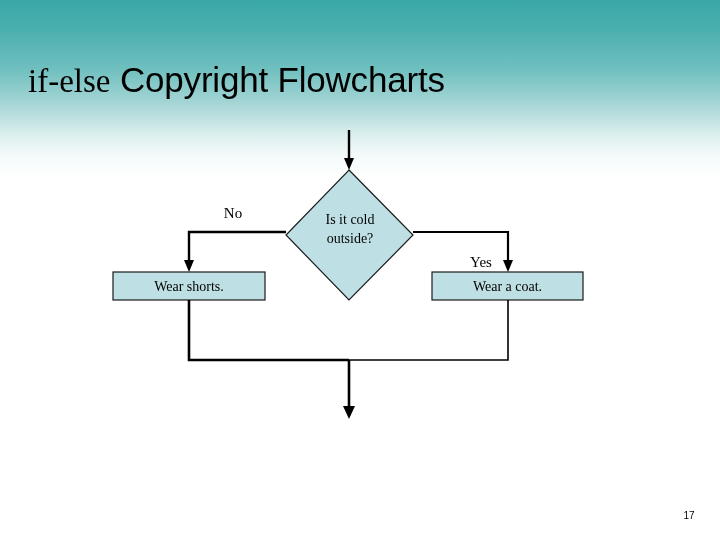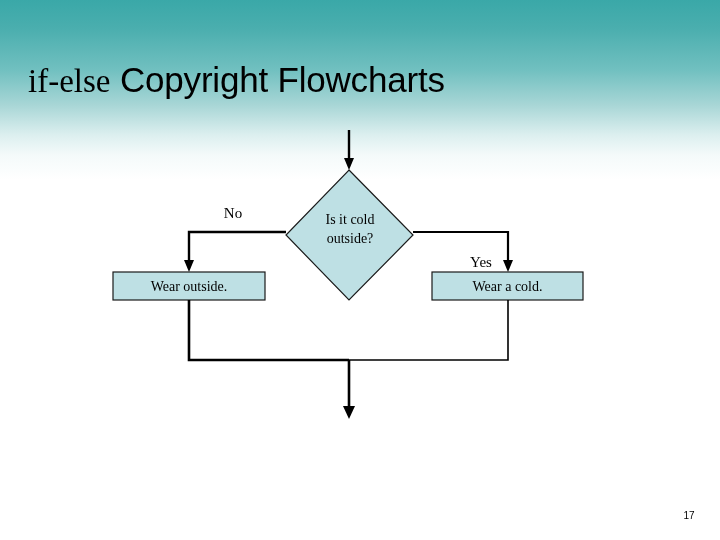--- a/index.html
+++ b/index.html
@@ -160,23 +160,23 @@
 
     <g>
       <line x1="349" y1="360" x2="349" y2="411" stroke="#000000" stroke-width="2.6"></line>
       <polygon points="349,419 343,406 355,406" fill="#000000"></polygon>
     </g>
 
   </svg>
 
   <div class="shape-text" id="diamond-text"><span>Is it cold</span><br><span>outside?</span></div>
 
-  <div class="shape-text" id="box-left-text">Wear outside.</div>
+  <div class="shape-text" id="box-left-text">Wear shorts.</div>
 
-  <div class="shape-text" id="box-right-text">Wear a cold.</div>
+  <div class="shape-text" id="box-right-text">Wear a coat.</div>
 
   <div class="edge-label" id="label-no">No</div>
 
   <div class="edge-label" id="label-yes">Yes</div>
 
   <div id="footer-pagenum">17</div>
 
 </div>
 
 </body></html>

